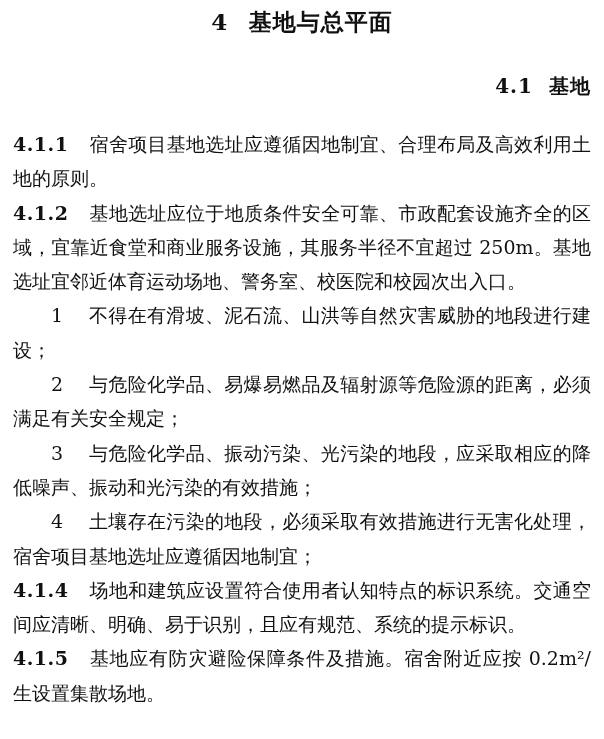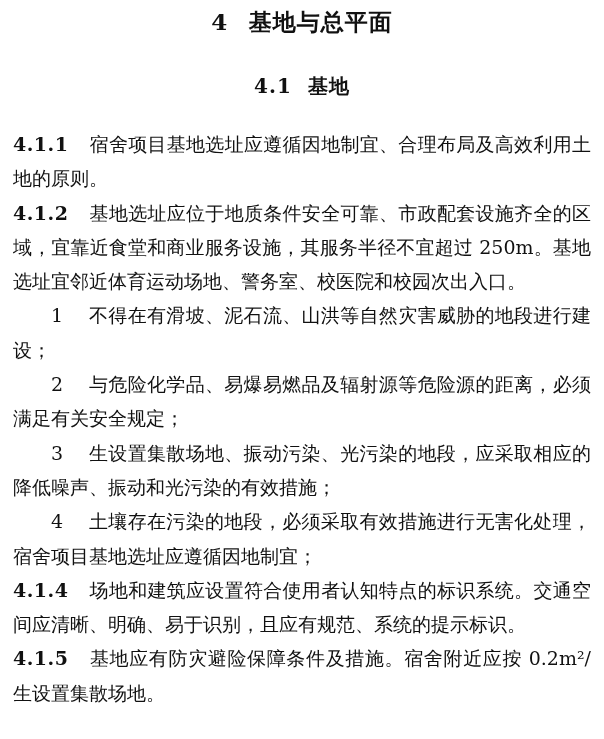--- a/index.html
+++ b/index.html
@@ -26,21 +26,21 @@
     margin: 2px 0 0 0;
     letter-spacing: 1px;
   }
   h1.chapter .cnum {
     margin-right: 0.9em;
   }
   h2.section {
     font-size: 20px;
     line-height: 26px;
     font-weight: bold;
-    text-align: center;
+    text-align: right;
     margin: 36px 0 0 0;
     letter-spacing: 1px;
   }
   h2.section .snum {
     margin-right: 0.8em;
   }
   .body-text {
     margin-top: 28px;
     font-size: 19px;
     line-height: 34.3px;
@@ -89,21 +89,21 @@
 
     <p class="item">
       <span class="inum">1</span><span class="txt">不得在有滑坡、泥石流、山洪等自然灾害威胁的地段进行建设；</span>
     </p>
 
     <p class="item">
       <span class="inum">2</span><span class="txt">与危险化学品、易爆易燃品及辐射源等危险源的距离，必须满足有关安全规定；</span>
     </p>
 
     <p class="item">
-      <span class="inum">3</span><span class="txt">生设置集散场地、振动污染、光污染的地段，应采取相应的降低噪声、振动和光污染的有效措施；</span>
+      <span class="inum">3</span><span class="txt">与危险化学品、振动污染、光污染的地段，应采取相应的降低噪声、振动和光污染的有效措施；</span>
     </p>
 
     <p class="item">
       <span class="inum">4</span><span class="txt">土壤存在污染的地段，必须采取有效措施进行无害化处理，宿舍项目基地选址应遵循因地制宜；</span>
     </p>
 
 
     <p class="clause">
       <span class="num">4.1.4</span><span class="txt">场地和建筑应设置符合使用者认知特点的标识系统。交通空间应清晰、明确、易于识别，且应有规范、系统的提示标识。</span>
     </p>

